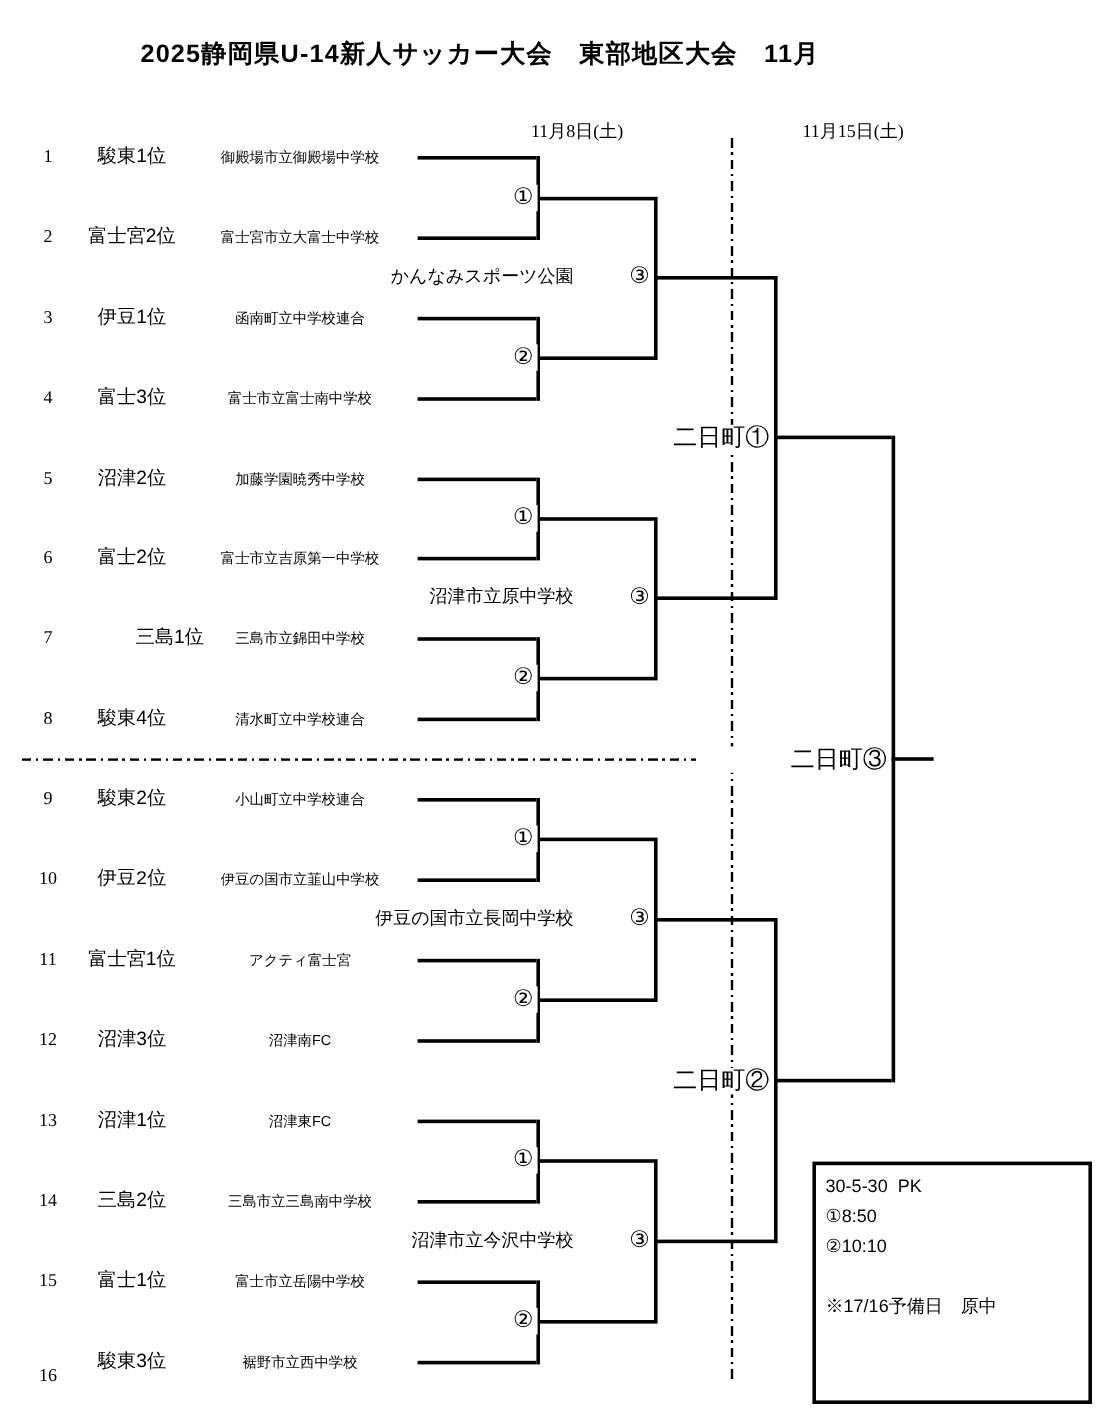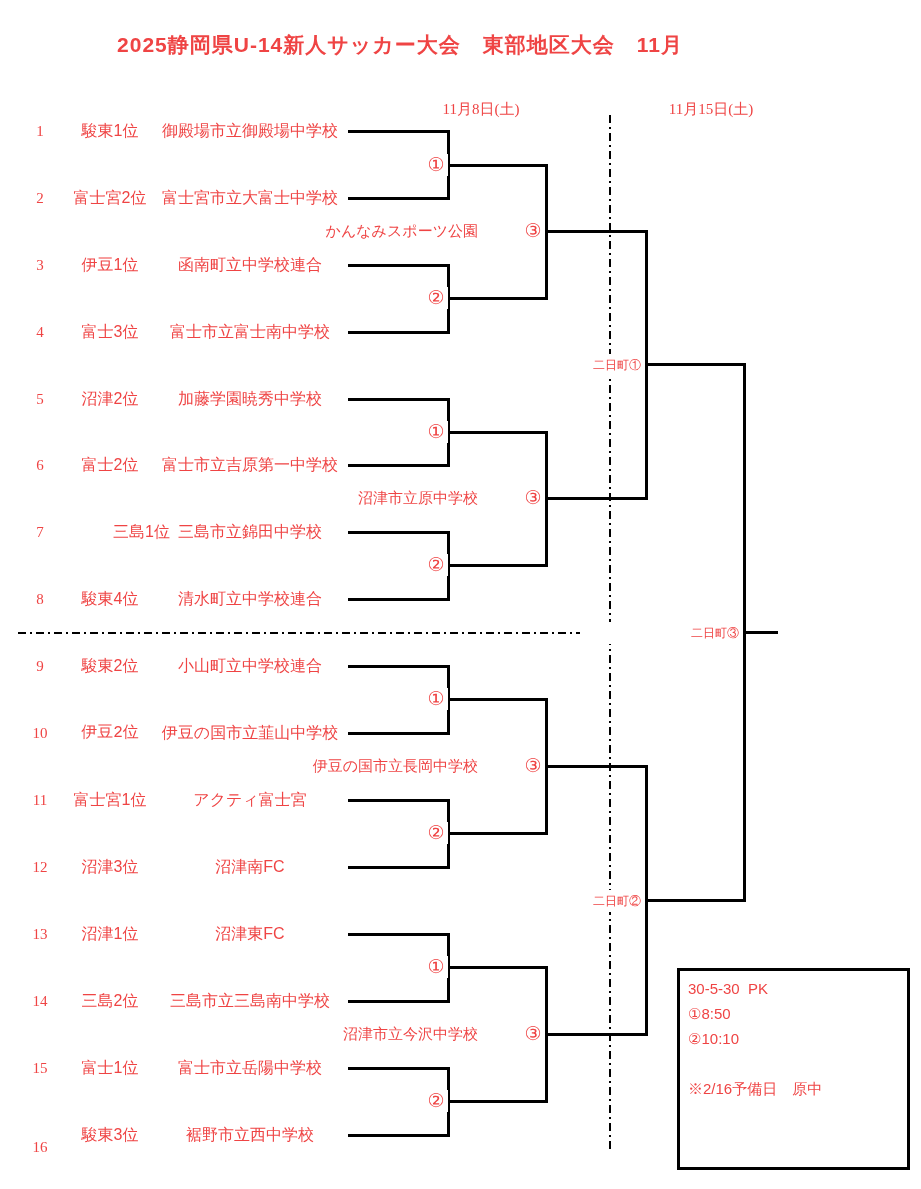--- a/index.html
+++ b/index.html
@@ -1,31 +1,31 @@
 <!DOCTYPE html>
 <html><head>
 <meta charset="utf-8">
 <style>
   html,body{margin:0;padding:0;background:#fff;}
   #page{position:relative;width:921px;height:1189px;background:#fff;overflow:hidden;
-        font-family:"Liberation Sans",sans-serif;color:#ef4444;}
+        font-family:"Liberation Sans",sans-serif;color:#000000;}
   .title{position:absolute;top:31px;left:0;width:800px;text-align:center;
          font-size:21px;font-weight:bold;letter-spacing:1px;}
   .date-h{position:absolute;top:100px;width:160px;text-align:center;font-size:15px;
           font-family:"Liberation Serif","DejaVu Serif",serif;}
   .row-no{position:absolute;left:22px;width:36px;text-align:center;height:20px;line-height:20px;
           font-size:15px;font-family:"Liberation Serif","DejaVu Serif",serif;}
   .seed{position:absolute;left:50px;width:120px;text-align:center;height:20px;line-height:20px;font-size:16px;}
-  .team{position:absolute;left:154px;width:192px;text-align:center;height:20px;line-height:20px;font-size:16px;}
+  .team{position:absolute;left:154px;width:192px;text-align:center;height:20px;line-height:20px;font-size:12px;}
   .hline{position:absolute;height:3px;background:#000;z-index:3;}
   .vline{position:absolute;width:3px;background:#000;z-index:3;}
   .circ{position:absolute;width:24px;height:22px;line-height:22px;text-align:center;
         font-size:19px;background:#fff;z-index:4;}
   .venue{position:absolute;left:260px;width:218px;text-align:right;height:20px;line-height:20px;font-size:15px;}
-  .rlabel{position:absolute;text-align:right;height:22px;line-height:22px;font-size:12px;background:#fff;z-index:5;}
+  .rlabel{position:absolute;text-align:right;height:22px;line-height:22px;font-size:20px;background:#fff;z-index:5;}
   .dash-v{position:absolute;left:609px;width:2px;z-index:1;
     background:repeating-linear-gradient(to bottom,#000 0 8px,transparent 8px 12px,#000 12px 14px,transparent 14px 18px);}
   .dash-h{position:absolute;height:2px;z-index:1;
     background:repeating-linear-gradient(to right,#000 0 8px,transparent 8px 12px,#000 12px 14px,transparent 14px 18px);}
   .infobox{position:absolute;left:677px;top:968px;width:219px;height:191px;border:3px solid #000;
            padding:5px 0 0 8px;font-size:15px;z-index:4;background:#fff;}
   .infobox div{line-height:25px;white-space:pre-wrap;}
   .info-note{margin-top:25px;}
 </style>
 </head>
@@ -158,16 +158,16 @@
   <div class="rlabel" style="top:890px;left:480px;width:161px;">二日町②</div>
 
   <div class="vline" style="top:363px;left:743px;height:539px;"></div>
   <div class="hline" style="top:631px;left:743px;width:35px;"></div>
   <div class="rlabel" style="top:622px;left:580px;width:159px;">二日町③</div>
 
   <div class="infobox">
     <div>30-5-30  PK</div>
     <div>①8:50</div>
     <div>②10:10</div>
-    <div class="info-note">※2/16予備日　原中</div>
+    <div class="info-note">※17/16予備日　原中</div>
   </div>
 
 </div>
 
 </body></html>

